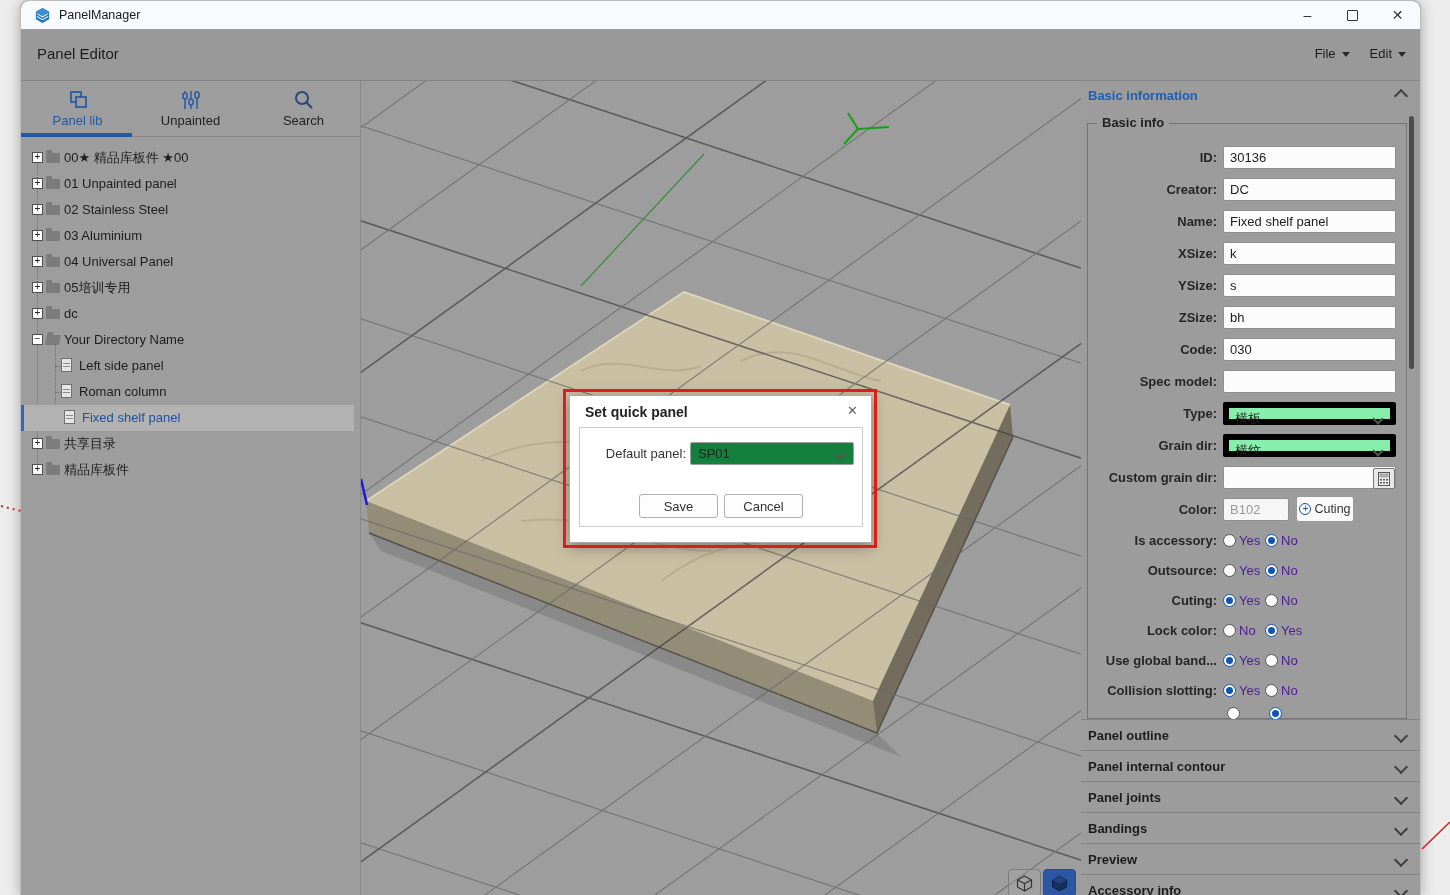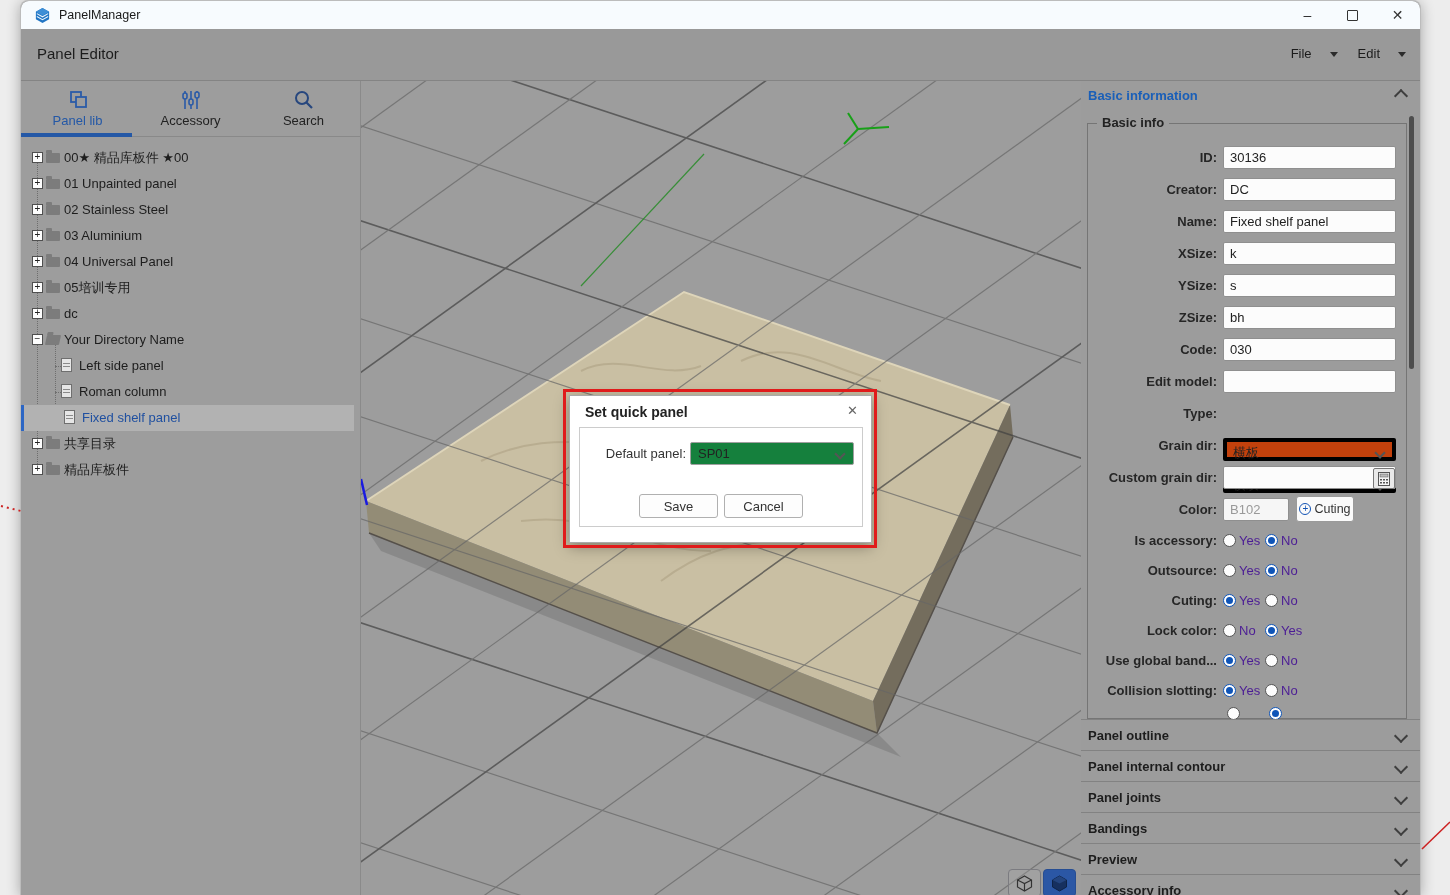--- a/index.html
+++ b/index.html
@@ -15,21 +15,21 @@
   #app-title{margin-left:8px;font-size:12.5px;color:#1a1a1a;}
   #win-controls{position:absolute;right:0;top:0;height:28px;display:flex;}
   .wc{width:45px;height:28px;display:flex;align-items:center;justify-content:center;
     color:#333;font-size:14px;cursor:default;}
   .wc .maxbox{width:9px;height:9px;border:1.4px solid #333;border-radius:1px;display:inline-block;}
   
   #header{position:absolute;left:0;top:28px;width:100%;height:52px;background:#999999;
     border-bottom:1px solid #848484;box-sizing:border-box;}
   #page-title{position:absolute;left:16px;top:16px;font-size:15px;color:#1c1c1c;}
   #menus{position:absolute;right:14px;top:17px;display:flex;gap:20px;font-size:13px;color:#1c1c1c;}
-  .menu{display:flex;align-items:center;gap:18px;cursor:default;}
+  .menu{display:flex;align-items:center;gap:6px;cursor:default;}
   .caret{width:0;height:0;border-left:4.5px solid transparent;border-right:4.5px solid transparent;
     border-top:5px solid #2b2b2b;margin-top:1px;}
   
   #sidebar{position:absolute;left:0;top:80px;width:340px;height:815px;background:#9d9d9d;
     border-right:1px solid #8a8a8a;box-sizing:border-box;}
   #tabs{position:absolute;left:0;top:0;width:100%;height:56px;border-bottom:1px solid #898989;
     display:flex;box-sizing:border-box;}
   .tab{width:113px;display:flex;flex-direction:column;align-items:center;justify-content:center;
     gap:3px;font-size:13px;color:#222;position:relative;cursor:default;}
   .tab.active{color:#2458a6;}
@@ -72,22 +72,22 @@
     box-sizing:border-box;}
   #legend{position:absolute;left:16px;top:34px;background:#9c9c9c;padding:0 5px;font-size:13px;
     font-weight:bold;color:#222;z-index:2;}
   .frow{position:absolute;left:0;width:341px;height:23px;}
   .flabel{position:absolute;left:2px;width:134px;height:23px;line-height:23px;text-align:right;
     font-size:13px;font-weight:bold;color:#262626;white-space:nowrap;}
   .finput{position:absolute;left:142px;top:0;width:173px;height:23px;box-sizing:border-box;
     border:1px solid #8f8f8f;border-radius:2px;background:#fcfcfc;font-size:13px;color:#222;
     padding:0 6px;font-family:inherit;}
   .fselect{position:absolute;left:142px;top:0;width:173px;height:23px;box-sizing:border-box;
-    border:4px solid #000000;border-radius:2px;background:#c2410c;font-size:13px;color:#222;
-    line-height:21px;padding:0 6px;cursor:default;margin-top:36px;}
+    border:6px solid #000000;border-radius:2px;background:#86efac;font-size:13px;color:#222;
+    line-height:21px;padding:0 6px;cursor:default;}
   .fselect .chev{position:absolute;right:8px;top:7px;}
   .calcbtn{position:absolute;left:292px;top:2px;width:20px;height:19px;border:1px solid #777;
     border-radius:2px;background:#e9e9e9;display:flex;align-items:center;justify-content:center;cursor:default;}
   .fcolor{left:142px;width:66px;color:#999;background:#f6f6f6;}
   .selbtn{position:absolute;left:215px;top:-2px;width:58px;height:26px;border:1px solid #9a9a9a;
     border-radius:3px;background:#fafafa;font-size:12.5px;color:#333;display:flex;align-items:center;
     justify-content:center;gap:3px;cursor:default;box-sizing:border-box;overflow:hidden;}
   .plus-ic{width:12px;height:12px;border:1.4px solid #1353b4;border-radius:50%;color:#1353b4;
     font-size:10px;line-height:9px;text-align:center;box-sizing:border-box;flex:none;}
   .rrow{position:absolute;left:0;width:341px;height:20px;}
@@ -174,21 +174,21 @@
         <svg width="22" height="20" viewBox="0 0 22 20">
           <g stroke="#2b5ba8" stroke-width="1.6" fill="none">
             <line x1="5" y1="1" x2="5" y2="19"></line>
                 <line x1="11" y1="1" x2="11" y2="19"></line>
                 <line x1="17" y1="1" x2="17" y2="19"></line>
             <rect x="3" y="3" width="4" height="6" rx="2" fill="#9d9d9d"></rect>
             <rect x="9" y="9" width="4" height="6" rx="2" fill="#9d9d9d"></rect>
             <rect x="15" y="2" width="4" height="6" rx="2" fill="#9d9d9d"></rect>
           </g>
         </svg>
-        <span>Accessory</span>
+        <span>Unpainted</span>
       </div>
       <div class="tab">
         <svg width="22" height="20" viewBox="0 0 22 20">
           <circle cx="9" cy="8" r="6" fill="none" stroke="#27477e" stroke-width="2"></circle>
           <line x1="13.5" y1="12.5" x2="19" y2="18" stroke="#27477e" stroke-width="2.2"></line>
         </svg>
         <span>Search</span>
       </div>
     </div>
 
@@ -360,21 +360,21 @@
         </div>
     <div class="frow" style="top:225px">
           <label class="flabel">ZSize:</label>
           <input class="finput" value="bh" style="">
         </div>
     <div class="frow" style="top:257px">
           <label class="flabel">Code:</label>
           <input class="finput" value="030" style="">
         </div>
     <div class="frow" style="top:289px">
-          <label class="flabel">Edit model:</label>
+          <label class="flabel">Spec model:</label>
           <input class="finput" value="" style="">
         </div>
     <div class="frow" style="top:321px">
           <label class="flabel">Type:</label>
           <div class="fselect"><span>横板</span><i class="chev down sm"></i></div>
         </div>
     <div class="frow" style="top:353px">
           <label class="flabel">Grain dir:</label>
           <div class="fselect"><span>横纹</span><i class="chev down sm"></i></div>
         </div>

